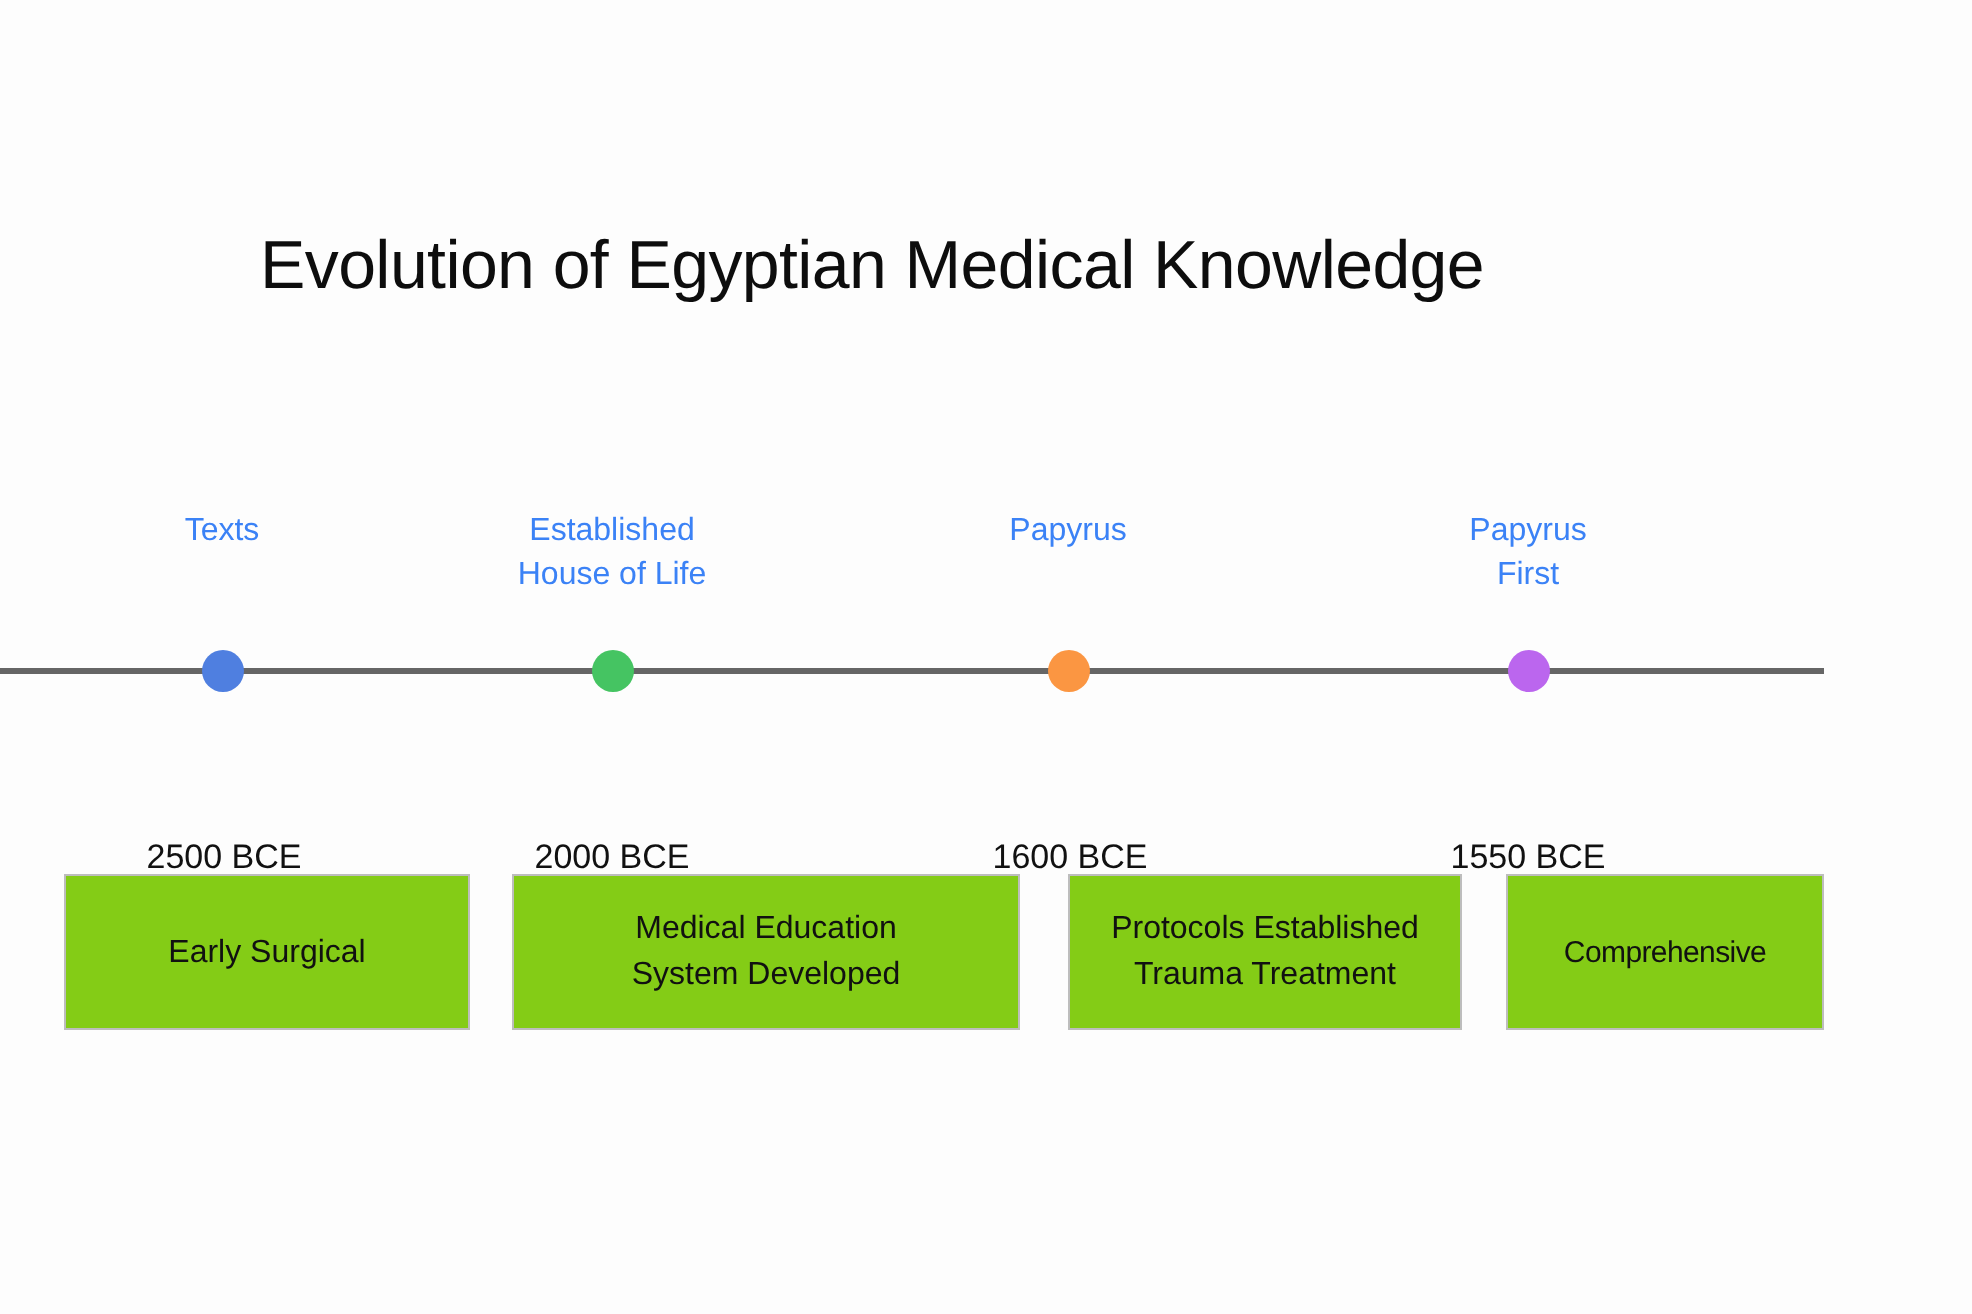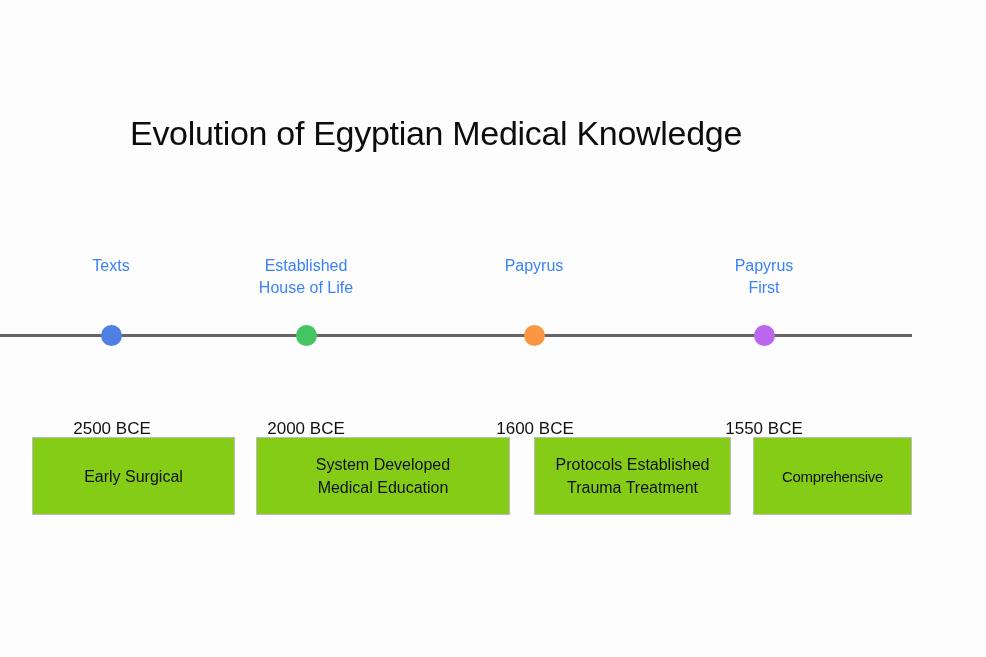--- a/index.html
+++ b/index.html
@@ -50,22 +50,22 @@
   <div>Early Surgical</div>
 </div>
 
 <div class="event-label" style="left:206px">
   <div>Established</div>
   <div>House of Life</div>
 </div>
 <div class="dot" style="left:296px;background:#45c462"></div>
 <div class="date" style="left:226px">2000 BCE</div>
 <div class="box" style="left:256px;width:254px">
+  <div>Medical Education</div>
   <div>System Developed</div>
-  <div>Medical Education</div>
 </div>
 
 <div class="event-label" style="left:434px">
   <div>Papyrus</div>
 </div>
 <div class="dot" style="left:524px;background:#fb9642"></div>
 <div class="date" style="left:455px">1600 BCE</div>
 <div class="box" style="left:534px;width:197px">
   <div>Protocols Established</div>
   <div>Trauma Treatment</div>

